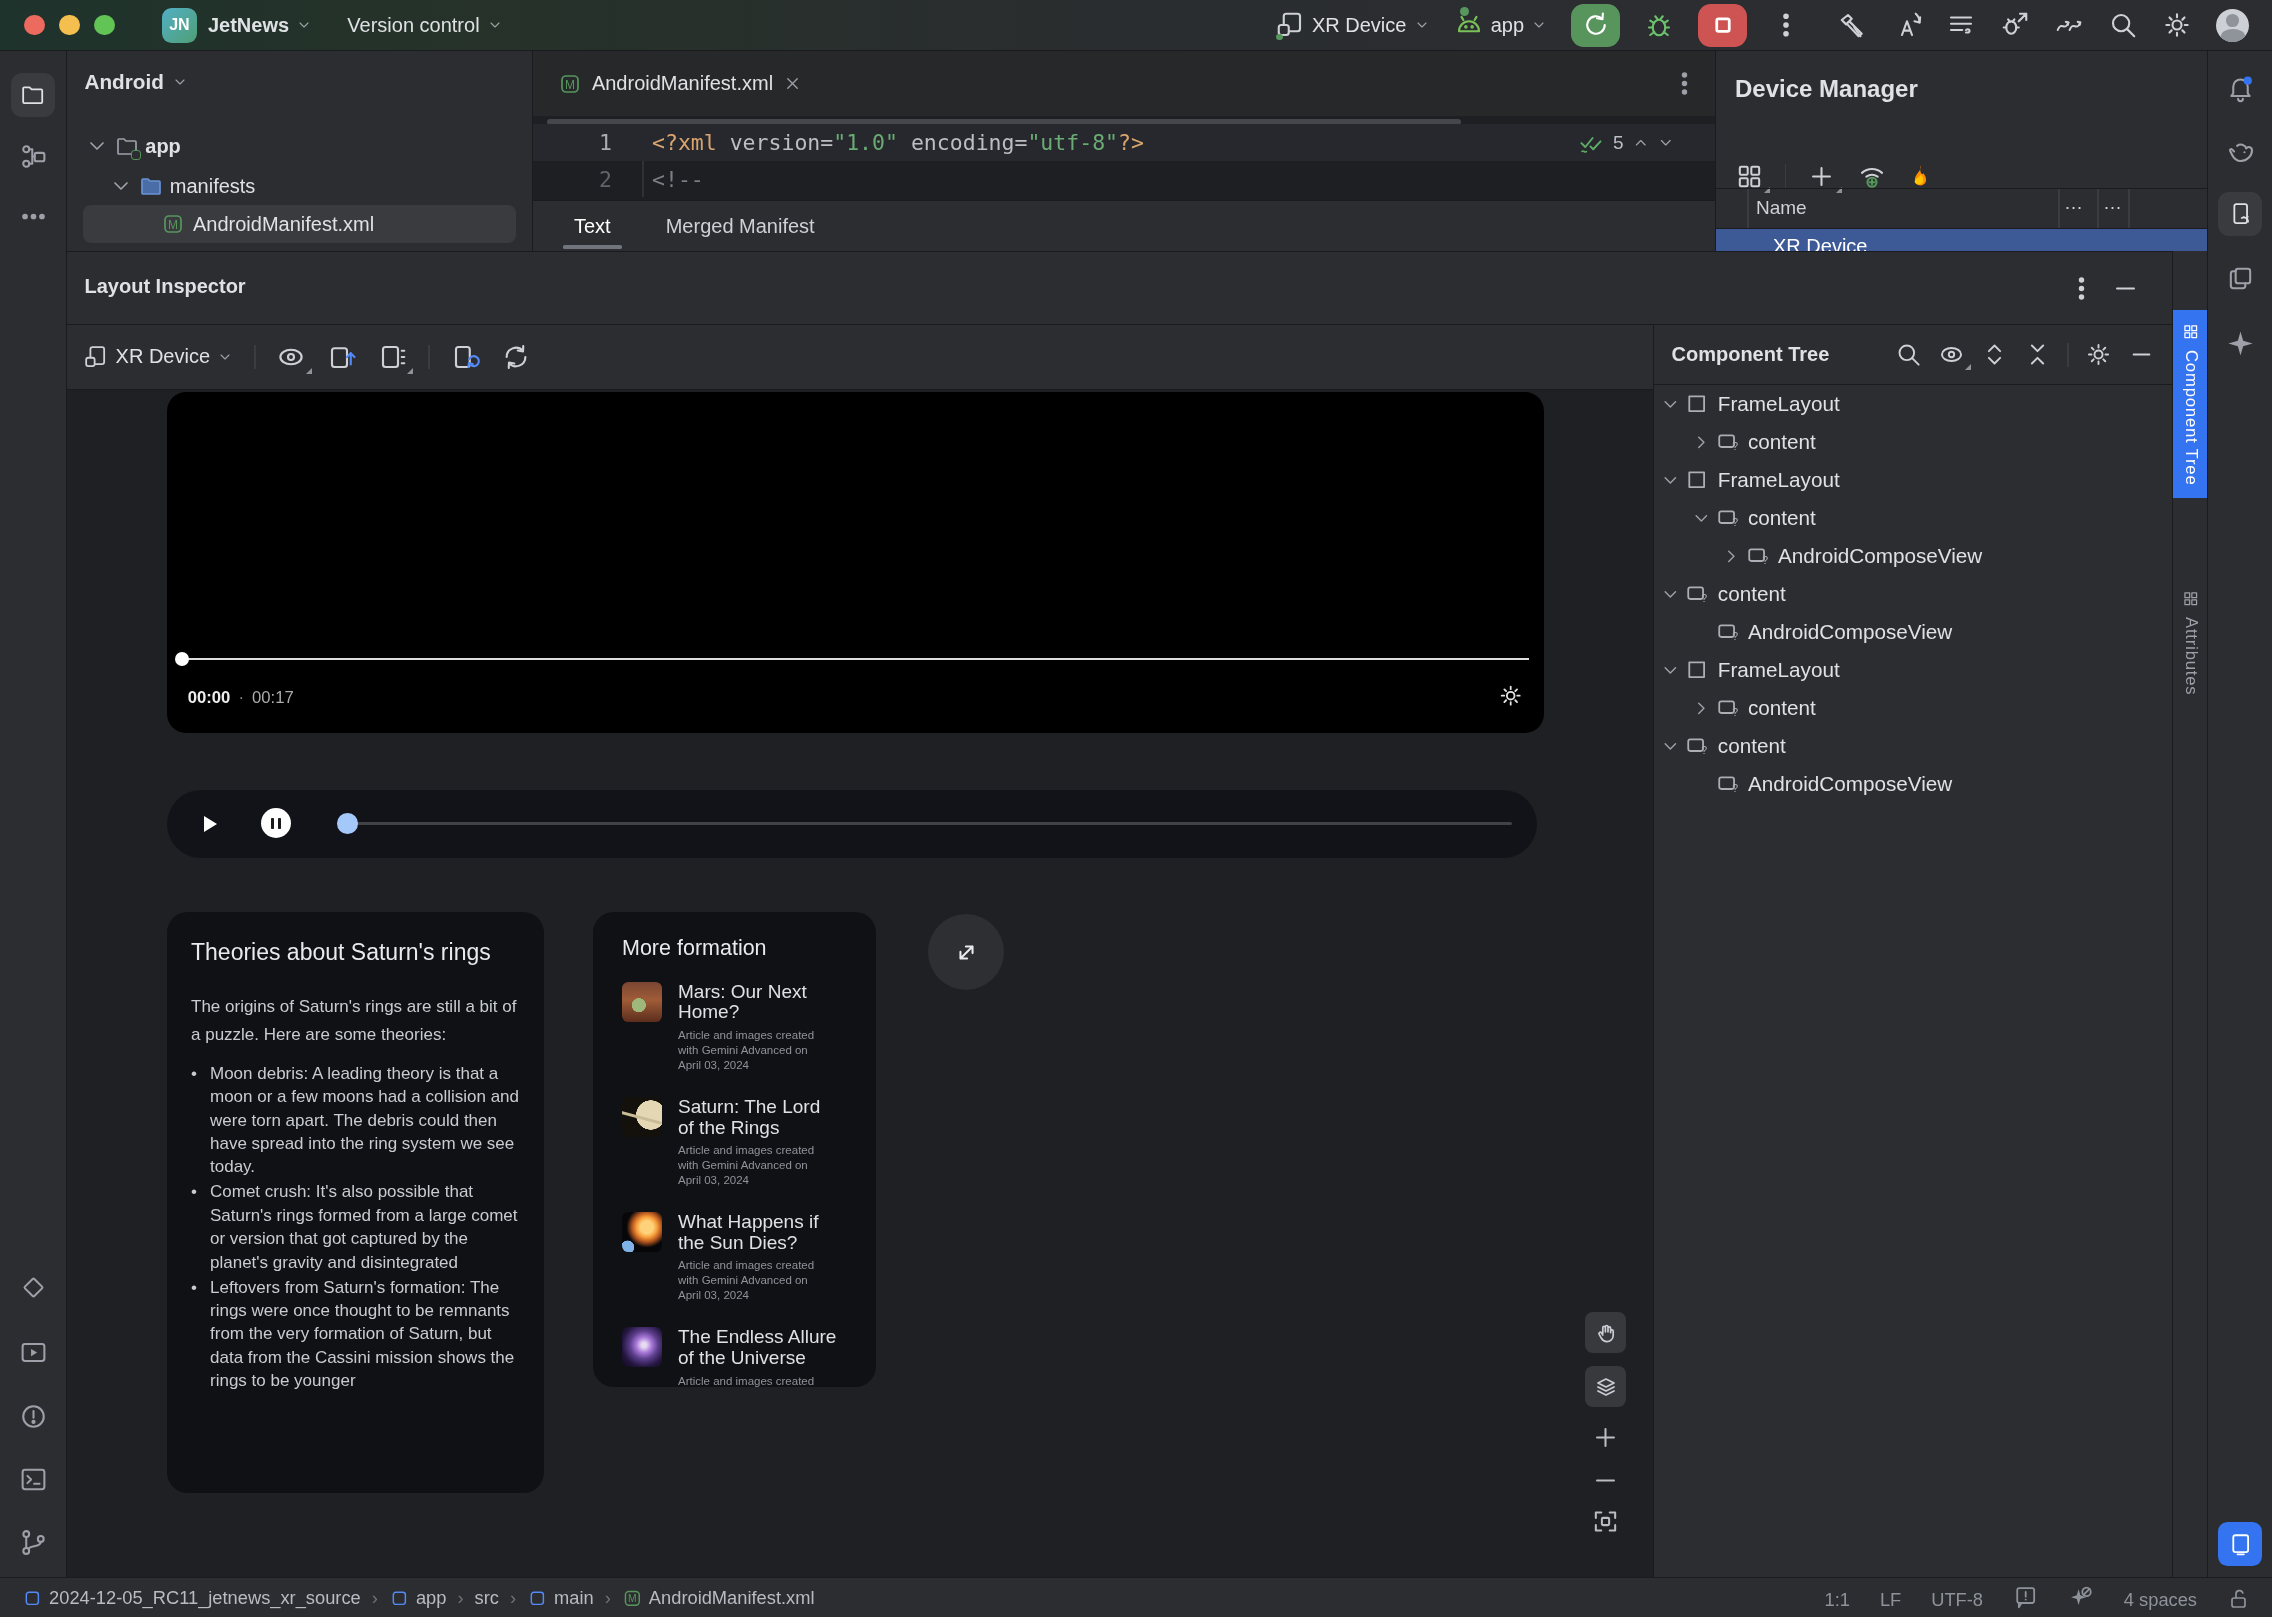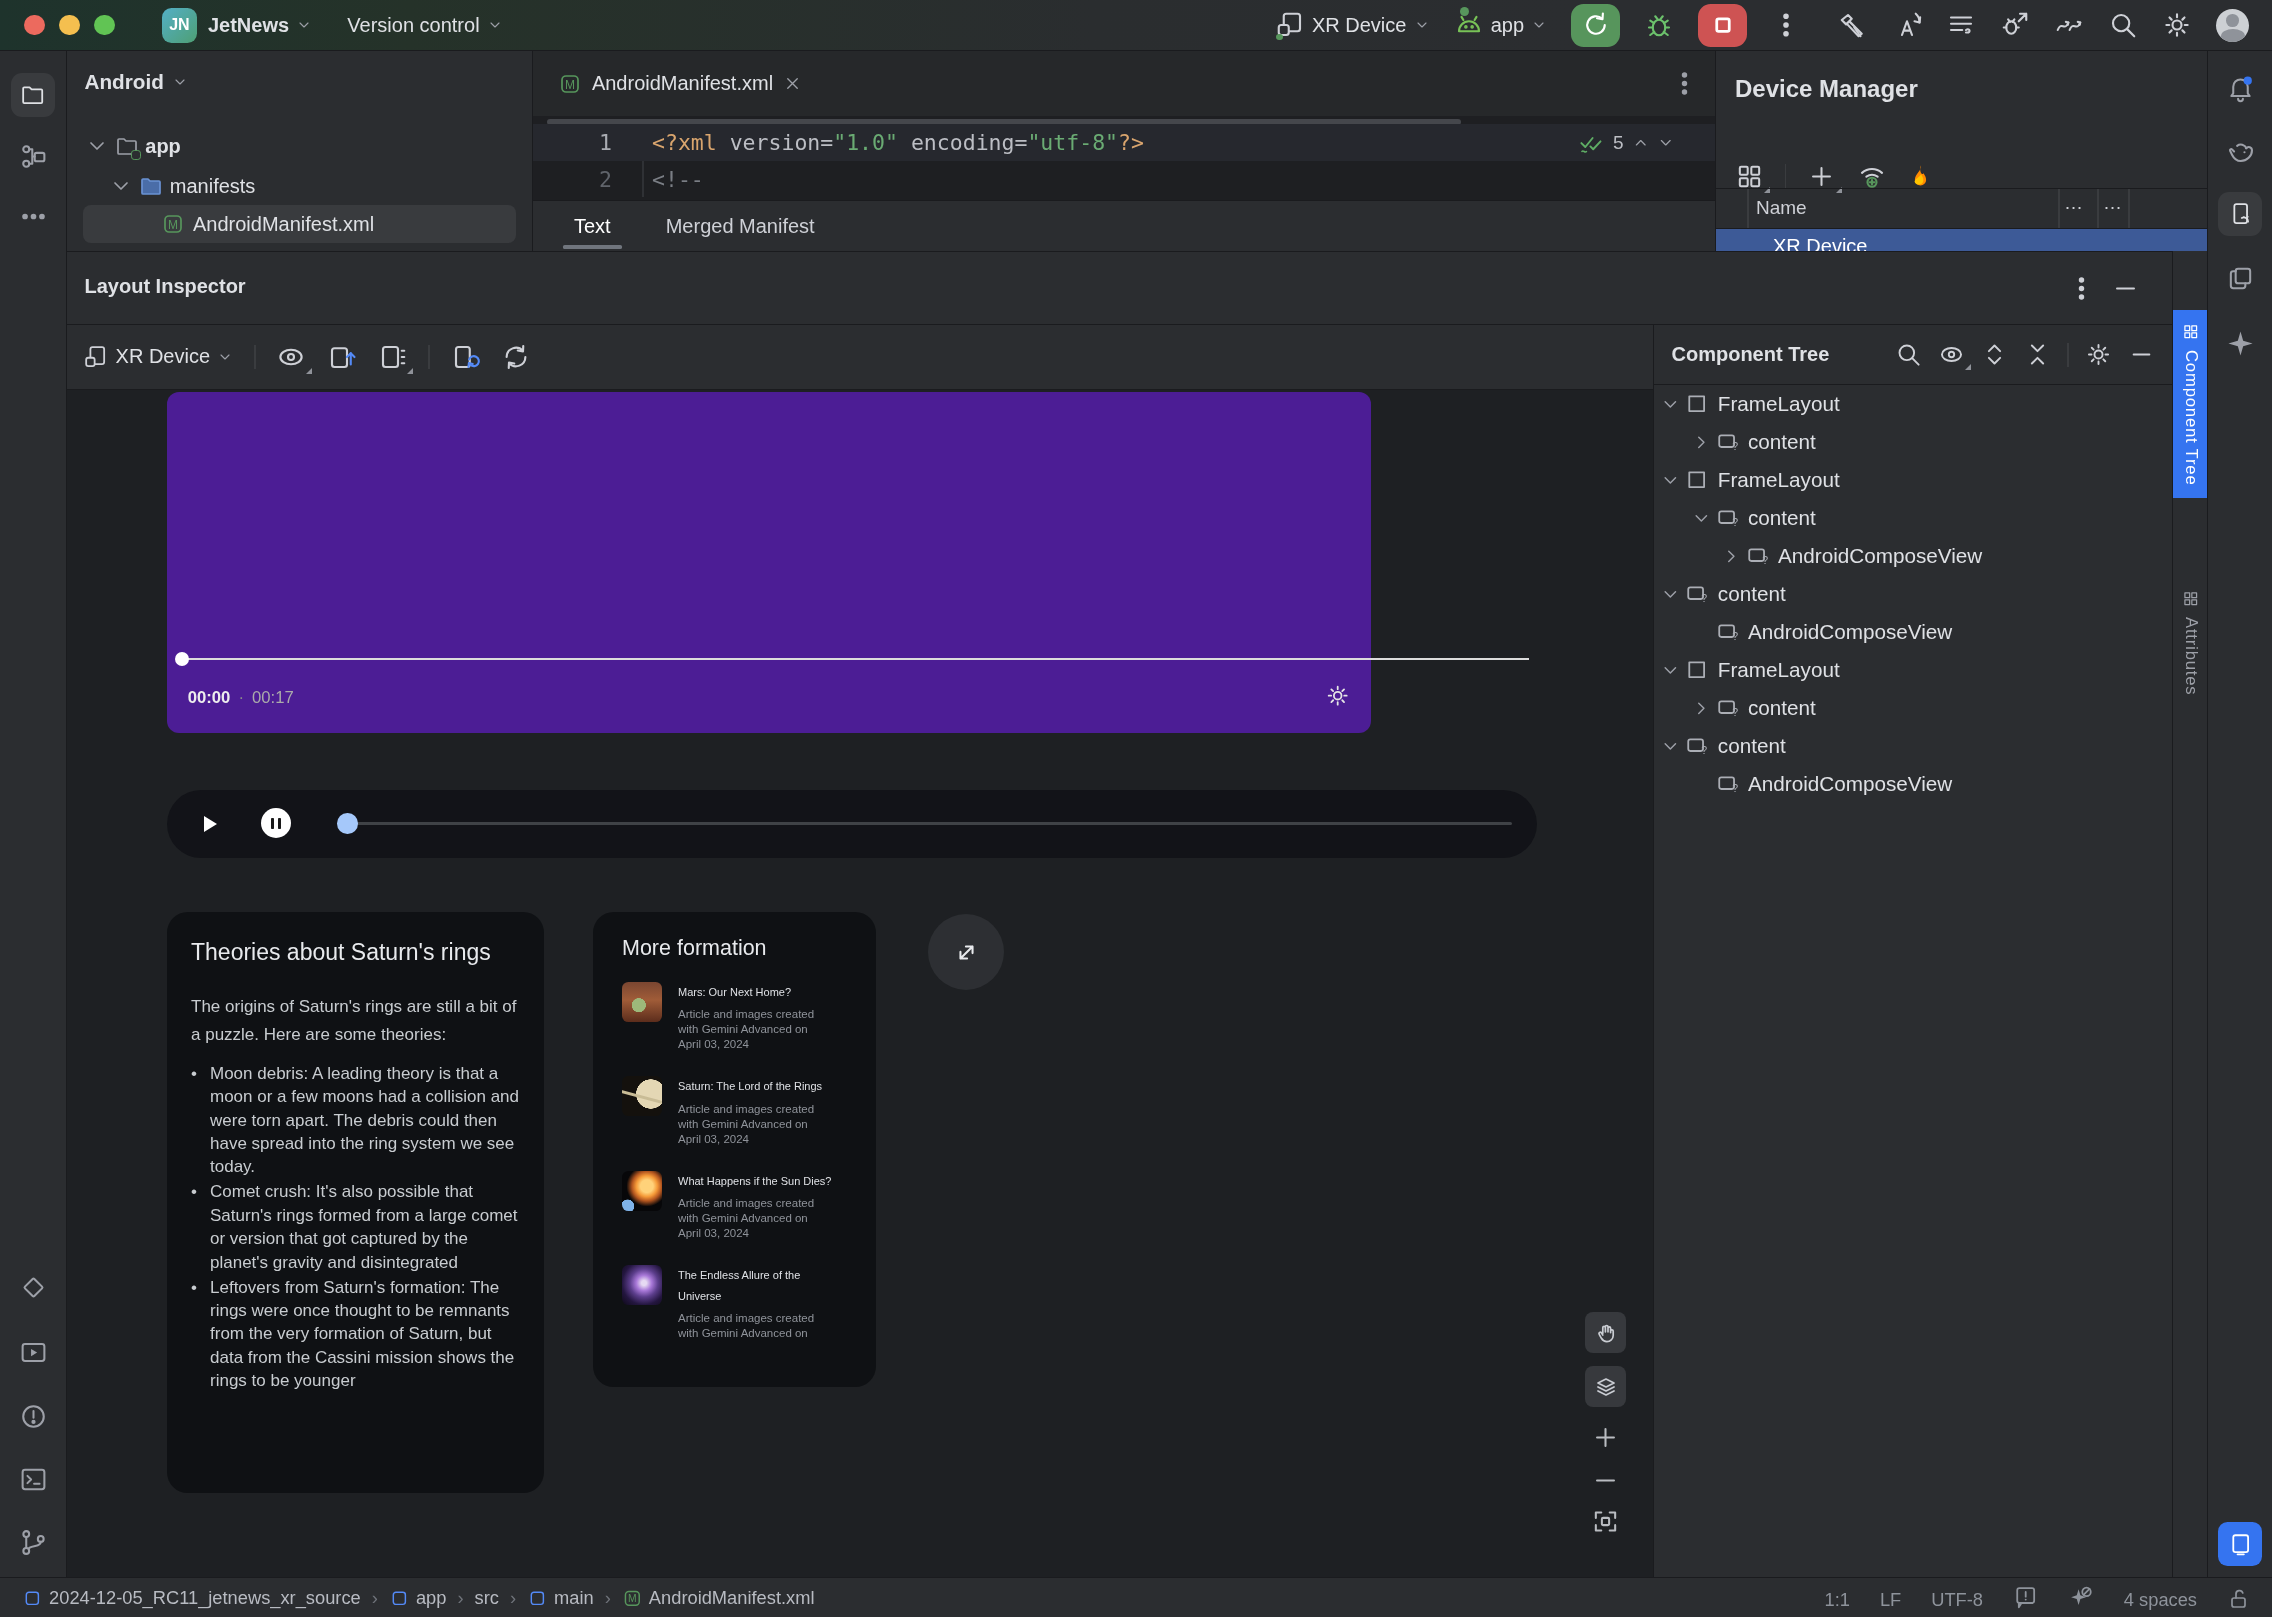--- a/index.html
+++ b/index.html
@@ -101,21 +101,21 @@
   
   #statusbar{position:absolute;left:0;top:1577px;width:2273px;height:41px;background:var(--panel);border-top:1.6px solid var(--border);
     display:flex;align-items:center;justify-content:space-between;padding:0 22px;font-size:18.3px;color:var(--t3);}
   #crumbs{display:flex;align-items:center;gap:11px;}
   .crumb{display:flex;align-items:center;gap:6.4px;color:#B8BBC2;}
   .crumb.sep{color:var(--t4);}
   .crumb .cicon{display:none;width:20.7px;height:20.7px;}
   .crumb.module .ic-module{display:block;} .crumb.manifest .ic-manifest{display:block;}
   #sb-right{display:flex;align-items:flex-end;gap:30px;color:#8E939B;}
   
-  #video{position:absolute;left:100px;top:1.6px;width:1204px;height:341px;border-radius:12px;background:#4c1d95;}
+  #video{position:absolute;left:100px;top:1.6px;width:1377px;height:341px;border-radius:19px;background:#000000;}
   #vprog{position:absolute;left:14.3px;top:266px;width:1348px;height:2.4px;background:#DCDCDC;}
   #vdot{position:absolute;left:8px;top:260px;width:14.3px;height:14.3px;border-radius:50%;background:#fff;}
   #vtimes{position:absolute;left:20.7px;top:296px;display:flex;align-items:center;gap:8px;font-size:16.7px;}
   #vgear{position:absolute;right:20.7px;top:291px;width:25.4px;height:25.4px;color:#E5E5E5;}
   #pill{position:absolute;left:100px;top:400px;width:1370px;height:68px;border-radius:34px;background:#121318;}
   #pill-play{position:absolute;left:30px;top:21.5px;width:24px;height:24px;color:#fff;}
   #pill-pause{position:absolute;left:94px;top:18.3px;width:30px;height:30px;border-radius:50%;background:#fff;display:flex;align-items:center;justify-content:center;gap:4px;}
   #pill-pause i{display:block;width:3.2px;height:11px;background:#1A1A1A;border-radius:0.8px;}
   #slider{position:absolute;left:175px;top:32px;width:1170px;height:3.2px;background:#3F4246;border-radius:1.6px;}
   #sthumb{position:absolute;left:-4.8px;top:-8.7px;width:20.7px;height:20.7px;border-radius:50%;background:#A5C8FA;}
@@ -126,21 +126,21 @@
   #th-bullets{margin-top:12.7px;display:flex;flex-direction:column;gap:1.6px;}
   .bullet{display:flex;gap:8px;font-size:17px;line-height:23.4px;color:#C8CCD0;}
   .bullet .bdot{flex:0 0 11px;}
   #th-btn{margin-top:16px;width:324px;height:72px;border:2.4px solid #43464B;border-radius:20.7px;
     font-size:24px;color:#D9DCE0;display:flex;justify-content:center;padding-top:19px;}
   #articles{left:526px;top:522px;width:283px;height:475px;padding:24px 19px 0 29px;overflow:hidden;}
   #ar-title{font-size:21.5px;color:#E8EAED;}
   #ar-list{margin-top:20.7px;display:flex;flex-direction:column;gap:24px;}
   .aritem{display:flex;gap:16px;}
   .thumb{flex:0 0 40px;width:40px;height:40px;border-radius:6.4px;}
-  .artitle{font-size:11px;line-height:20.7px;color:#DFE1E5;max-width:159px;}
+  .artitle{font-size:19px;line-height:20.7px;color:#DFE1E5;max-width:159px;}
   .arsub{margin-top:4.8px;font-size:11.5px;line-height:15px;color:#8F939A;max-width:155px;}
   .th-mars{background:radial-gradient(circle at 42% 58%,#9DB87A 0 21%,rgba(0,0,0,0) 22%),linear-gradient(180deg,#7A4631 0%,#A05C38 45%,#5C2D1C 100%);}
   .th-saturn{background:linear-gradient(15deg,rgba(0,0,0,0) 44%,#C9BC96 46% 50%,rgba(0,0,0,0) 52%),radial-gradient(circle at 72% 45%,#E4D7B4 0 40%,#14110D 41%);}
   .th-sun{background:radial-gradient(circle at 14% 88%,#7FB3E8 0 13%,rgba(0,0,0,0) 14%),radial-gradient(circle at 62% 38%,#FFD27A 0 18%,#F59A38 30%,#B4561F 42%,#070709 58%);}
   .th-universe{background:radial-gradient(ellipse at 55% 45%,#E6D9F2 0 8%,#A878D8 25%,#5C3E8C 45%,#241640 70%,#0D0916 100%);}
   #floatbtn{position:absolute;left:861px;top:524px;width:76px;height:76px;border-radius:50%;background:#2D2F33;display:flex;align-items:center;justify-content:center;color:#E8EAED;}
   .ctrlbtn{position:absolute;left:1518px;width:41px;height:41px;border-radius:8px;background:#37393D;display:flex;align-items:center;justify-content:center;color:#C9CCD2;}
   .ctrlplain{position:absolute;left:1524px;width:29px;height:29px;color:#B9BCC1;}
 </style>
 </head>

